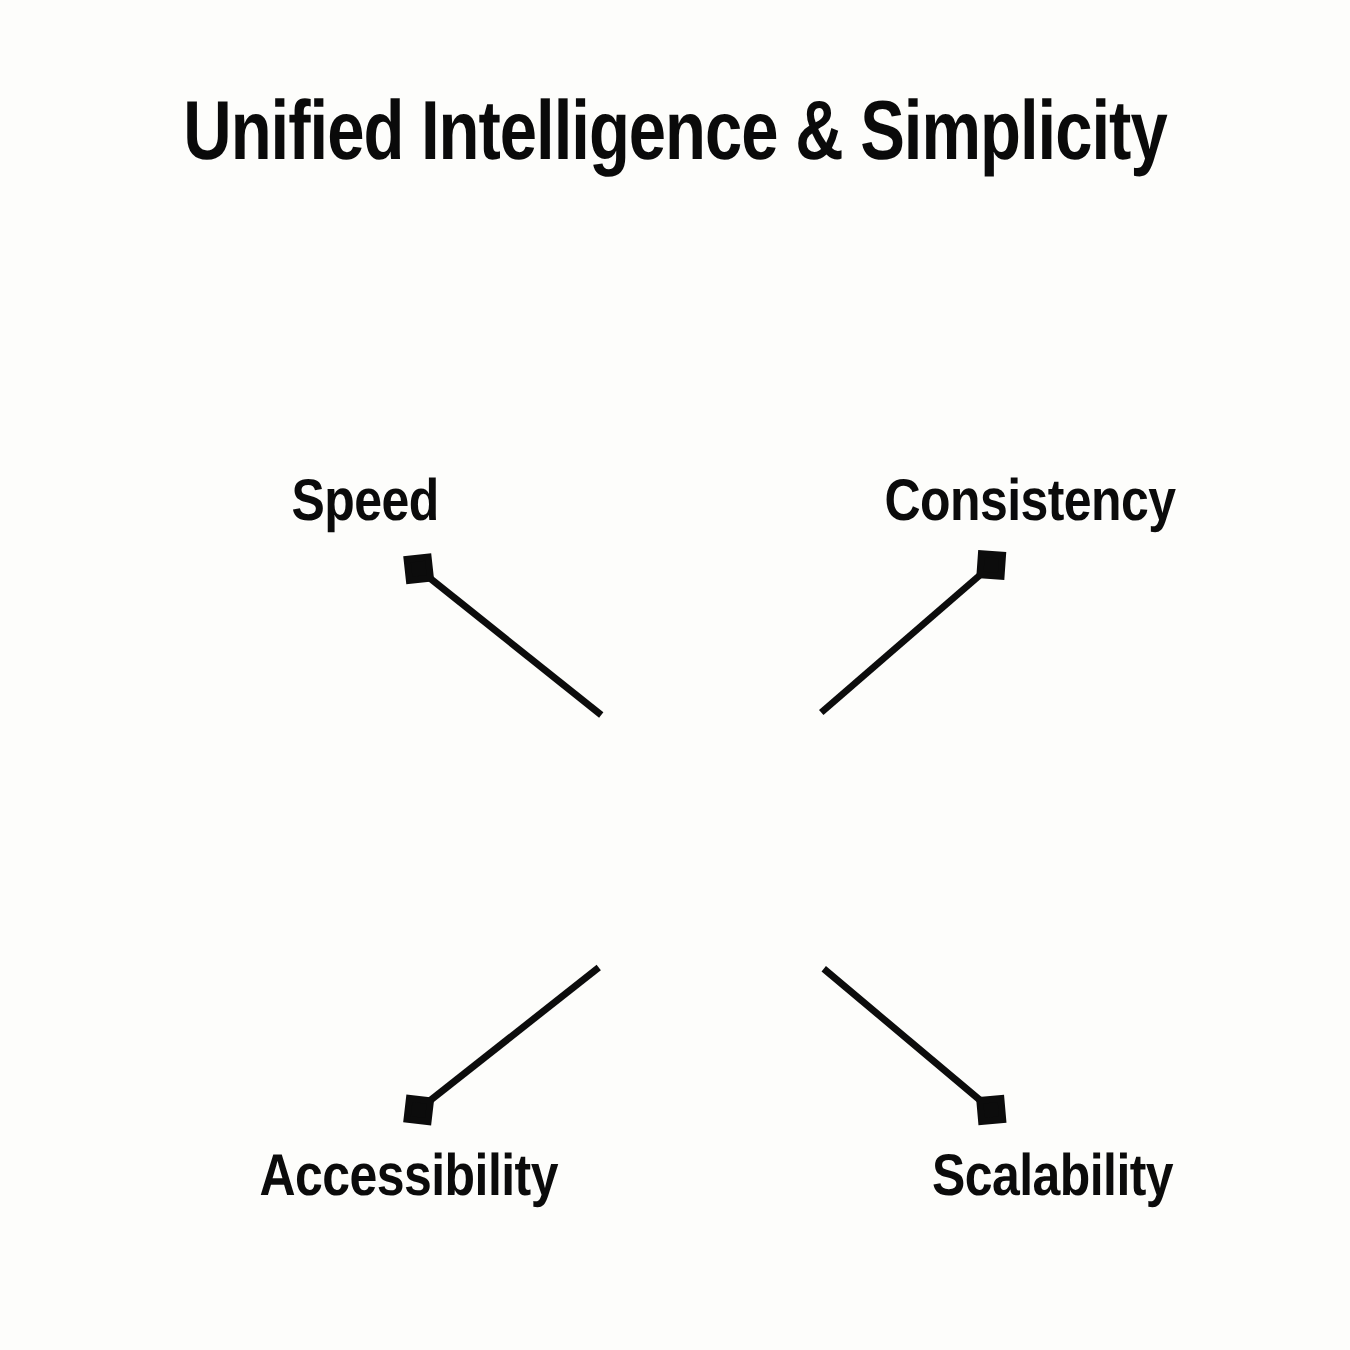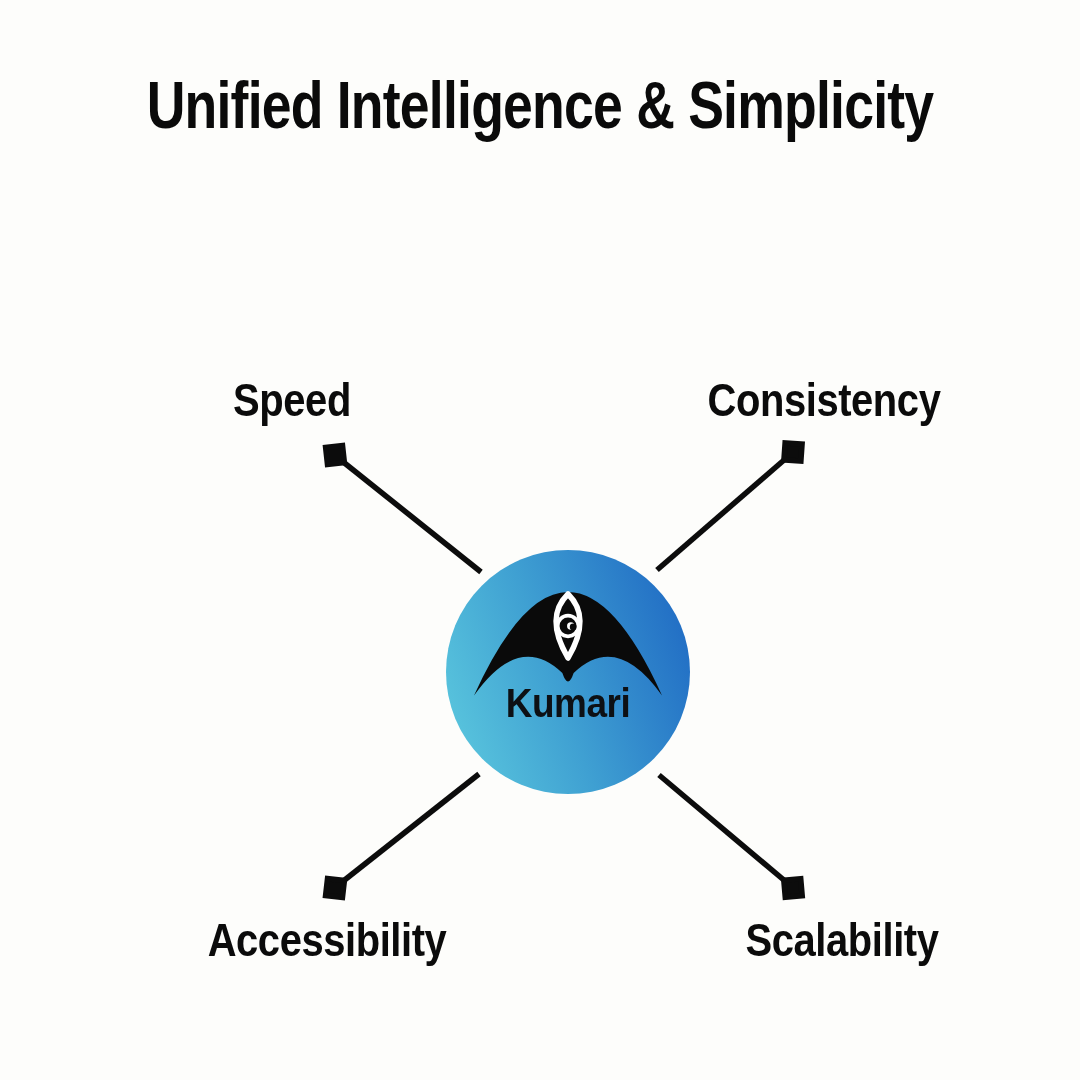--- a/index.html
+++ b/index.html
@@ -62,32 +62,19 @@
         <line x1="479" y1="774" x2="337" y2="886"></line>
         <rect x="-8.5" y="-8.5" width="17" height="17" transform="translate(335,888) rotate(6.6)"></rect>
       </g>
       <g>
         <line x1="659" y1="775" x2="791" y2="886"></line>
         <rect x="-8.5" y="-8.5" width="17" height="17" transform="translate(793,888) rotate(-5)"></rect>
       </g>
     </g>
   </svg>
 
-  <div class="hub">
-    <svg class="logo" viewBox="0 0 200 116" aria-hidden="true">
-
-      <path d="M 0 116 Q 100 -104 200 116 Q 152 48 106 92 Q 100 110 94 92 Q 48 48 0 116 Z" fill="#0A0A0A"></path>
-
-      <path d="M 100 8 C 114 22 120 42 100 76 C 80 42 86 22 100 8 Z" fill="#0A0A0A" stroke="#FFFFFF" stroke-width="6" stroke-linejoin="round"></path>
-      <circle cx="100" cy="42" r="13" fill="#FFFFFF"></circle>
-      <circle cx="100" cy="42" r="9" fill="#0A0A0A"></circle>
-      <circle cx="103" cy="42" r="4" fill="#FFFFFF"></circle>
-      <circle cx="105.5" cy="43" r="3.6" fill="#0A0A0A"></circle>
-    </svg>
-    <div class="hub-label">Kumari</div>
-  </div>
 
   <div class="node-label" id="label-speed">Speed</div>
   <div class="node-label" id="label-consistency">Consistency</div>
   <div class="node-label" id="label-accessibility">Accessibility</div>
   <div class="node-label" id="label-scalability">Scalability</div>
 
 </div>
 
 </body></html>

